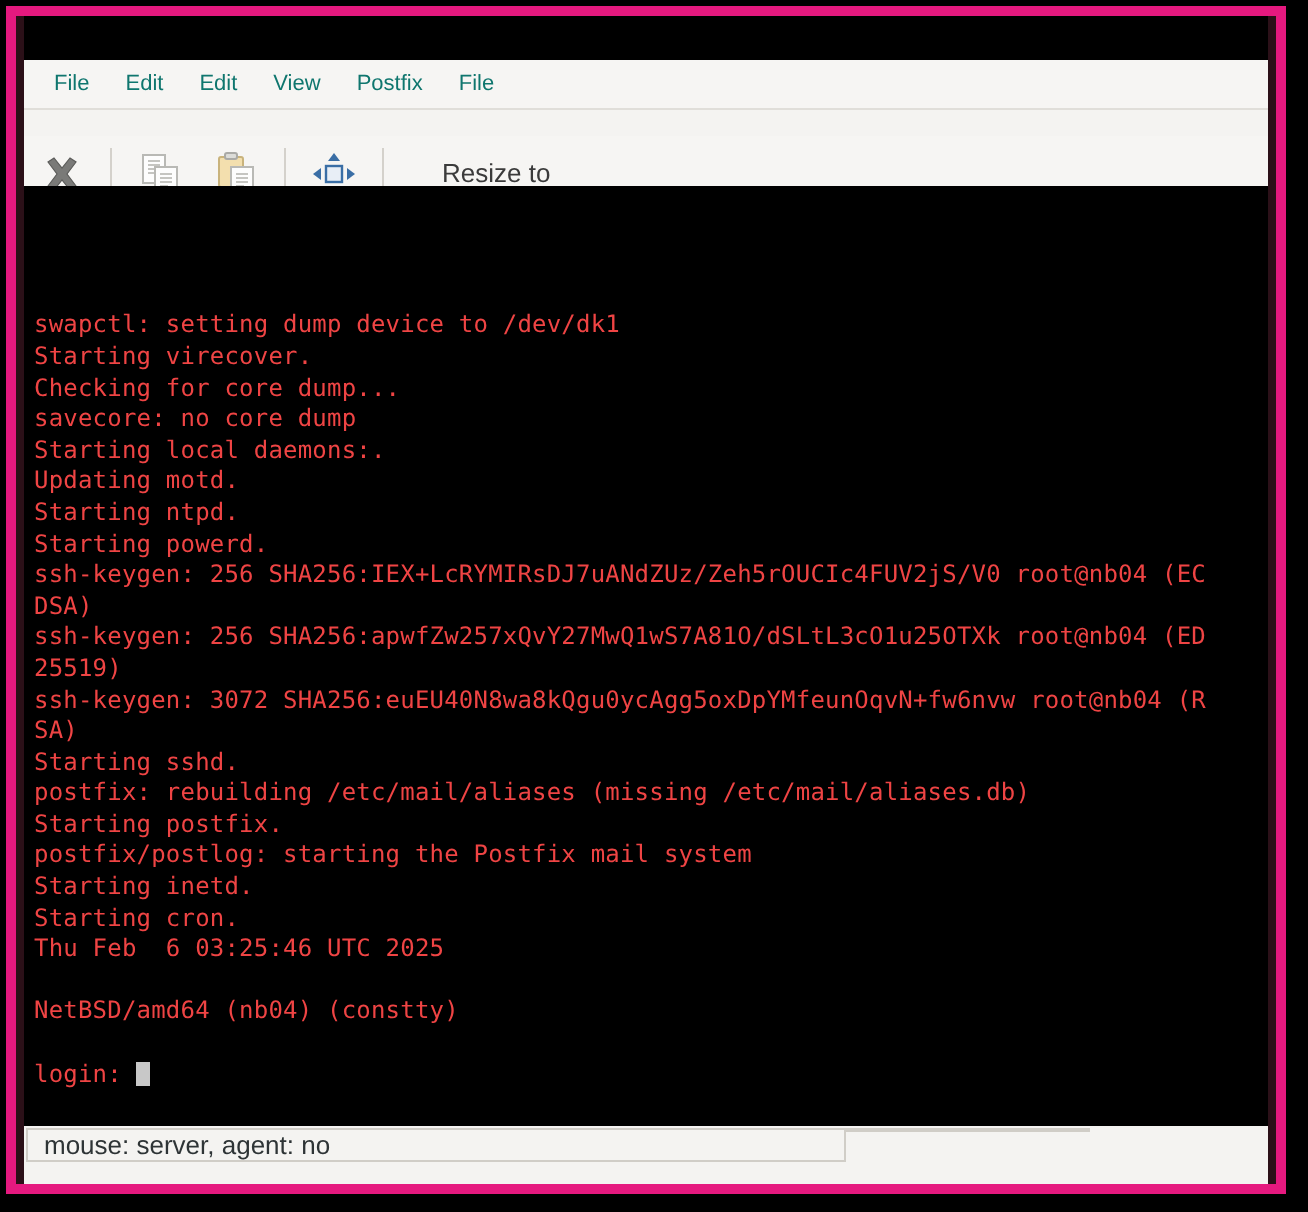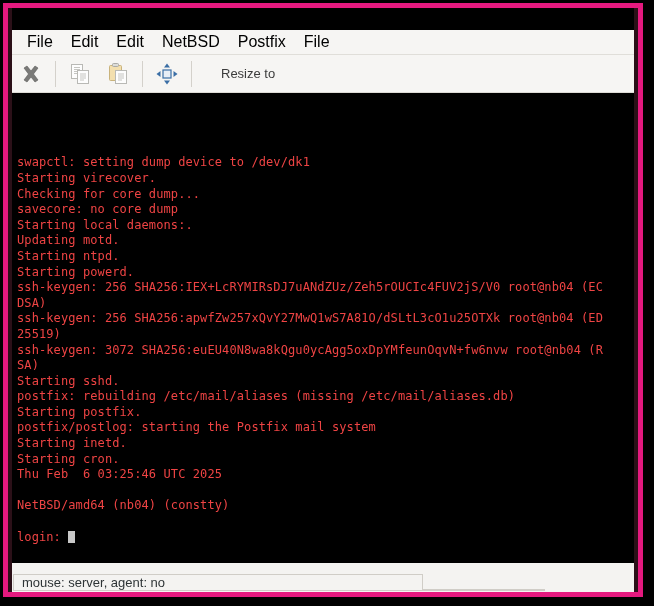--- a/index.html
+++ b/index.html
@@ -105,30 +105,30 @@
     width: 622px; height: 25px;
     background: #f6f5f3;
     border-bottom: 1px solid #e0ded9;
     display: flex;
     align-items: center;
     padding-left: 6px;
     box-sizing: border-box;
   }
   .menu-item {
     padding: 2px 9px;
-    font-size: 16px;
-    color: #000000;
+    font-size: 11px;
+    color: #0f766e;
     cursor: pointer;
     white-space: nowrap;
   }
 
   
   #toolbar {
     position: absolute;
-    left: 0; top: 25px;
+    left: 0; top: 38px;
     width: 622px; height: 38px;
     background: #f6f5f3;
     border-bottom: 1px solid #dedbd5;
     display: flex;
     align-items: center;
     box-sizing: border-box;
   }
   .tool-btn {
     width: 38px; height: 36px;
     display: flex;
@@ -180,21 +180,21 @@
     vertical-align: -2px;
   }
 
   
   #status-bar {
     position: absolute;
     left: 0; top: 533px;
     width: 534px; height: 29px;
     background: #f4f3f1;
     display: flex;
-    align-items: flex-end;
+    align-items: flex-start;
     box-sizing: border-box;
   }
   #status-main {
     flex: 1 1 auto;
     border: 1px solid #d0cdc7;
     background: #f4f3f1;
     display: flex;
     align-items: center;
     padding-left: 8px;
     font-size: 13px;
@@ -225,21 +225,21 @@
   <div class="frame-dark" id="frame-left-dark"></div>
   <div class="frame-dark" id="frame-right-dark"></div>
 
 
   <div id="client">
 
     <div id="menu-bar">
       <div class="menu-item">File</div>
       <div class="menu-item">Edit</div>
       <div class="menu-item">Edit</div>
-      <div class="menu-item">NetBSD</div>
+      <div class="menu-item">View</div>
       <div class="menu-item">Postfix</div>
       <div class="menu-item">File</div>
     </div>
 
     <div id="toolbar">
 
       <div class="tool-btn">
         <svg width="22" height="22" viewBox="0 0 22 22">
           <path d="M4 5 L7 3 L11 8 L15 3 L18 5 L13.5 11 L18 17 L15 19 L11 14 L7 19 L4 17 L8.5 11 Z" fill="#7a7a78" stroke="#5c5c5a" stroke-width="0.6"></path>
         </svg>

